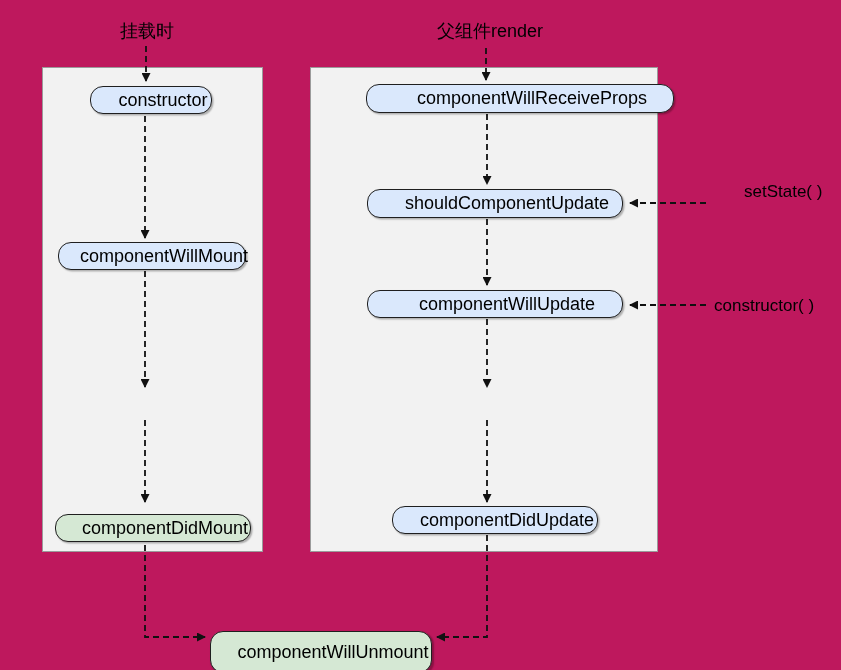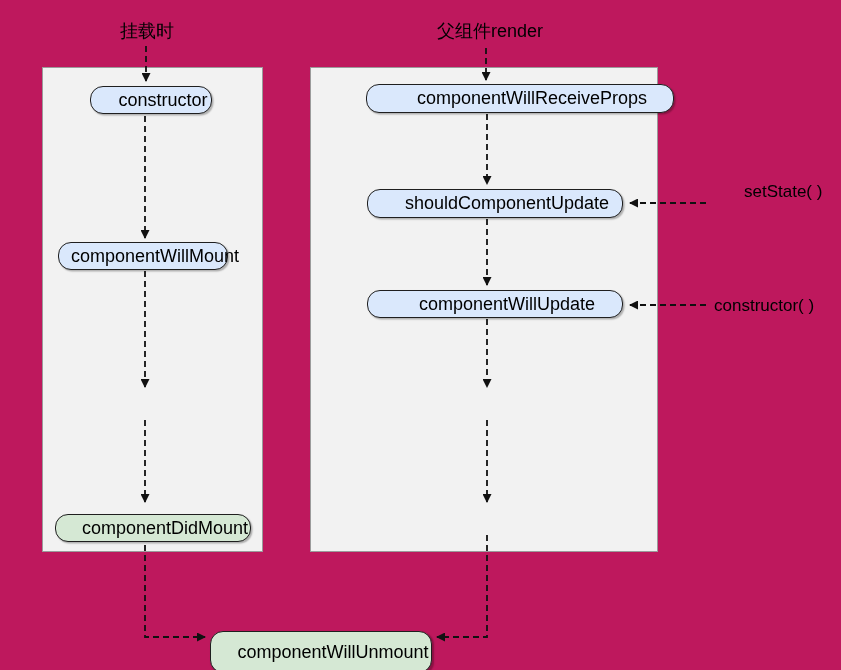--- a/index.html
+++ b/index.html
@@ -86,26 +86,27 @@
       <path d="M487 535 V 637 H 437" marker-end="url(#ah)"></path>
       <path d="M706 203 H 630" marker-end="url(#ah)"></path>
       <path d="M706 305 H 630" marker-end="url(#ah)"></path>
     </g>
   </svg>
 
   <div class="top-label" style="left:107px; top:19px; width:80px;">挂载时</div>
   <div class="top-label" style="left:403px; top:19px; width:140px;text-align:right;">父组件render</div>
 
   <div class="node" style="left:90px; top:86px; width:122px; height:28px;">constructor</div>
-  <div class="node" style="left:58px; top:242px; width:170px; height:28px;">componentWillMount</div>
+  <div class="node" style="left:58px; top:242px; width:188px; height:28px;">componentWillMount</div>
   <div class="node green" style="left:55px; top:506px; width:196px; height:28px;">componentDidMount</div>
 
   <div class="node" style="left:366px; top:84px; width:308px; height:29px;">componentWillReceiveProps</div>
   <div class="node" style="left:367px; top:290px; width:256px; height:28px;">componentWillUpdate</div>
   <div class="node" style="left:367px; top:189px; width:256px; height:29px;">shouldComponentUpdate</div>
+  <div class="node" style="left:392px; top:506px; width:206px; height:28px;">componentDidUpdate</div>
 
 
   <div class="node green" style="left:210px; top:623px; width:222px; height:42px;">componentWillUnmount</div>
 
   <div class="side-label" style="left:714px; top:182px;margin-left:30px;">setState( )</div>
   <div class="side-label" style="left:714px; top:296px;">constructor( )</div>
 
 </div>
 
 </body></html>

